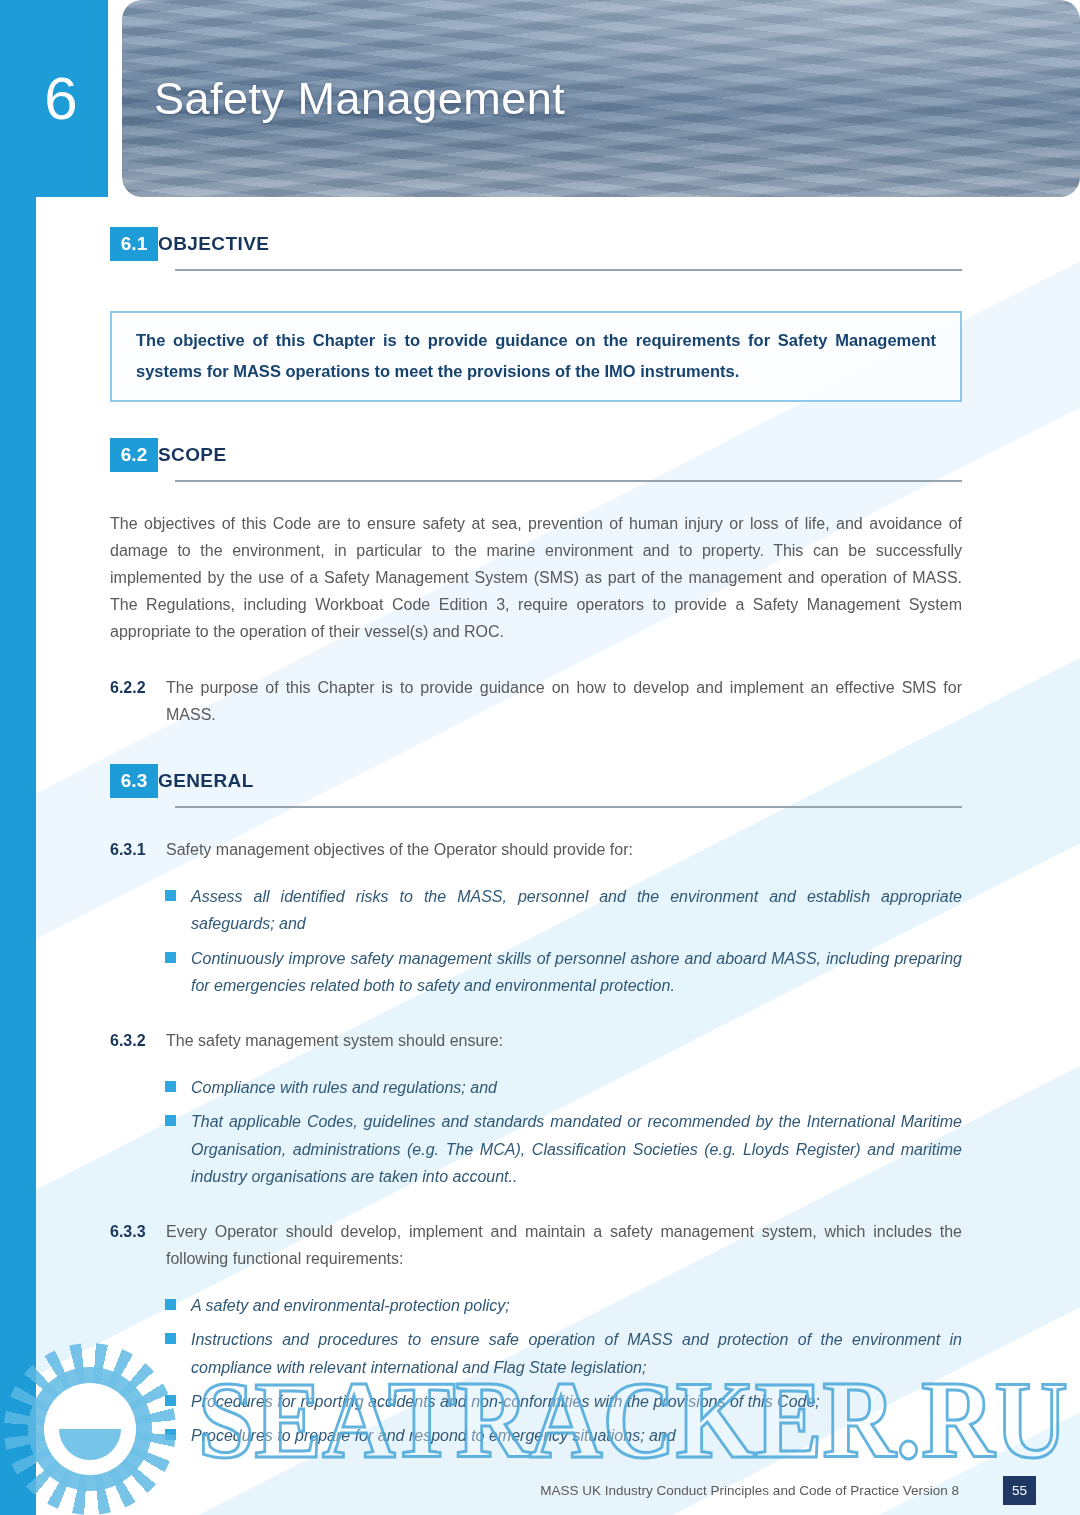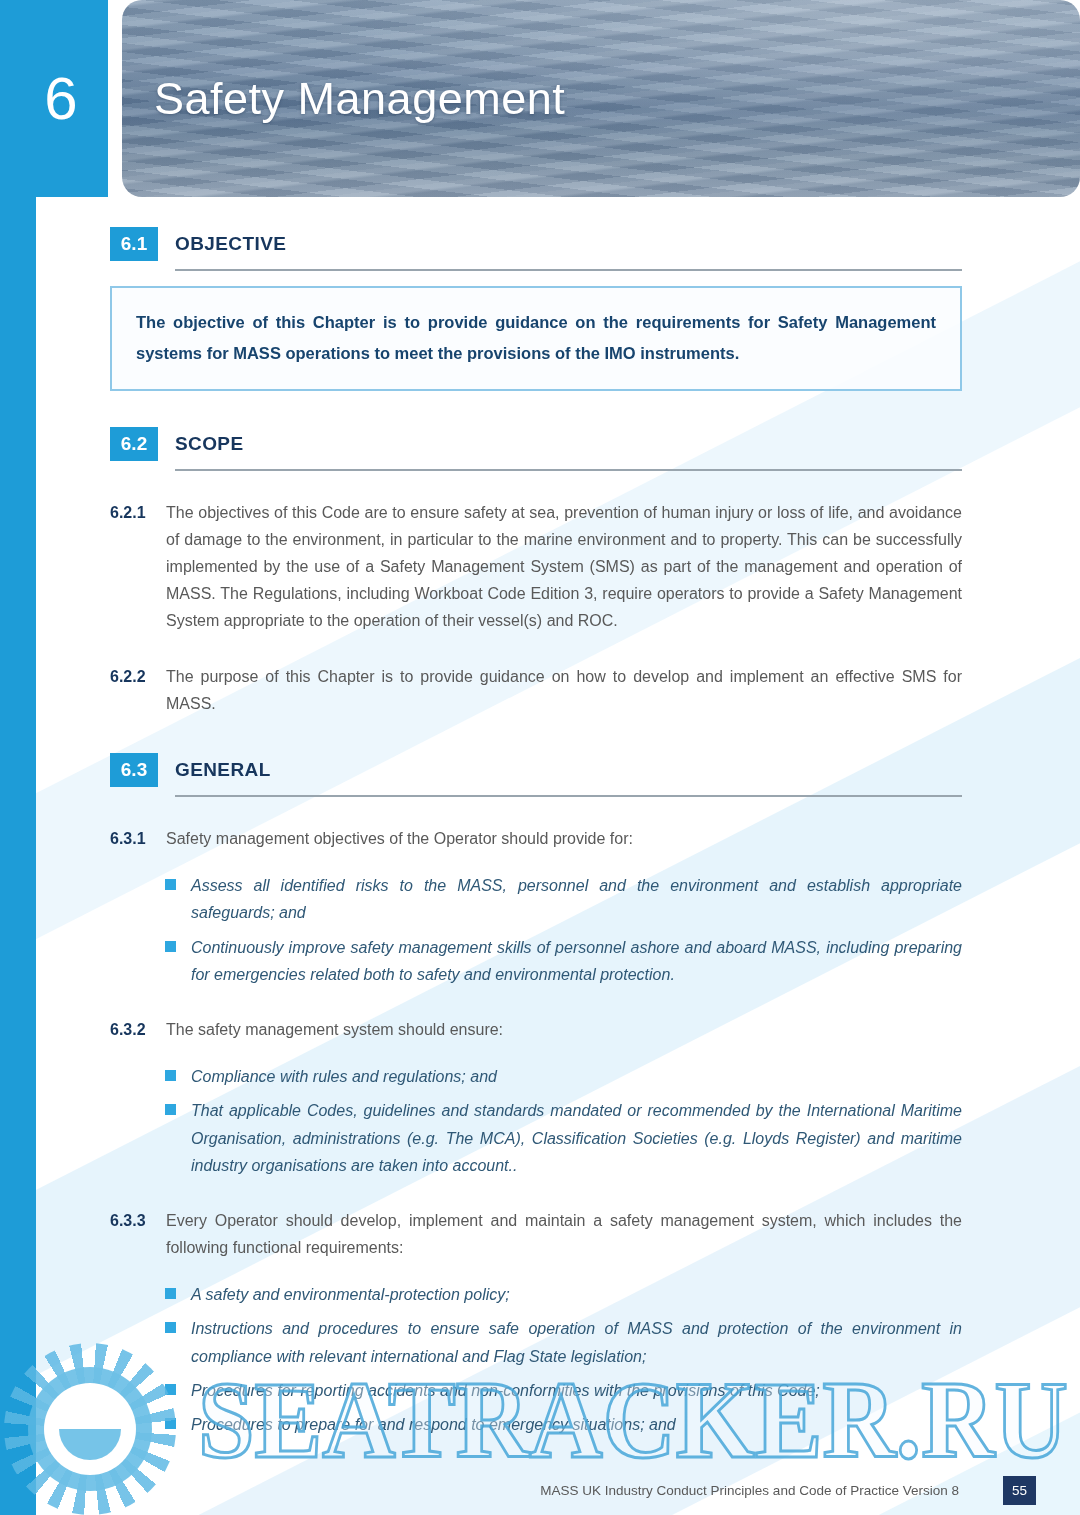--- a/index.html
+++ b/index.html
@@ -53,32 +53,32 @@
     color:#ffffff; font-size:45px; font-weight:400; letter-spacing:0.5px;
     text-shadow:0 1px 3px rgba(20,40,70,0.35);
   }
 
   
   .content {
     position:absolute; left:110px; top:197px; width:852px;
     z-index:1; padding-top:30px;
   }
 
-  .section-head { display:flex; align-items:center; gap:17px; }
+  .section-head { display:flex; align-items:center; }
   .sec-num {
     width:48px; height:34px; background:#1e9cd7; color:#ffffff;
     font-weight:bold; font-size:19px;
     display:flex; align-items:center; justify-content:center; flex:none;
   }
   .sec-title { color:#17365d; font-weight:bold; font-size:19px; letter-spacing:0.4px; }
   .sec-rule { border-bottom:2px solid #99a5ae; margin-top:8px; margin-left:65px; }
 
   .callout {
-    margin-top:15px; border:2px solid #8fc8e8;
-    background:rgba(250,253,255,0.88); padding:19px 24px;
+    margin-top:40px; border:2px solid #8fc8e8;
+    background:rgba(250,253,255,0.88); padding:12px 24px;
   }
   .callout p {
     color:#17446e; font-weight:bold; font-size:16.5px;
     line-height:1.9; text-align:justify;
   }
 
   .mt-section { margin-top:36px; }
 
   .num-para { display:flex; margin-top:28px; }
   .para-num { width:56px; flex:none; color:#17365d; font-weight:bold; font-size:16px; line-height:1.7; }
@@ -158,21 +158,20 @@
       <p>The objective of this Chapter is to provide guidance on the requirements for Safety Management systems for MASS operations to meet the provisions of the IMO instruments.</p>
     </div>
 
     <div class="section-head mt-section">
       <span class="sec-num">6.2</span>
       <span class="sec-title">SCOPE</span>
     </div>
     <div class="sec-rule"></div>
 
     <div class="num-para">
-      <span class="para-num">6.2.1</span>
       <p class="para-text">The objectives of this Code are to ensure safety at sea, prevention of human injury or loss of life, and avoidance of damage to the environment, in particular to the marine environment and to property. This can be successfully implemented by the use of a Safety Management System (SMS) as part of the management and operation of MASS. The Regulations, including Workboat Code Edition 3, require operators to provide a Safety Management System appropriate to the operation of their vessel(s) and ROC.</p>
     </div>
 
     <div class="num-para">
       <span class="para-num">6.2.2</span>
       <p class="para-text">The purpose of this Chapter is to provide guidance on how to develop and implement an effective SMS for MASS.</p>
     </div>
 
     <div class="section-head mt-section">
       <span class="sec-num">6.3</span>

